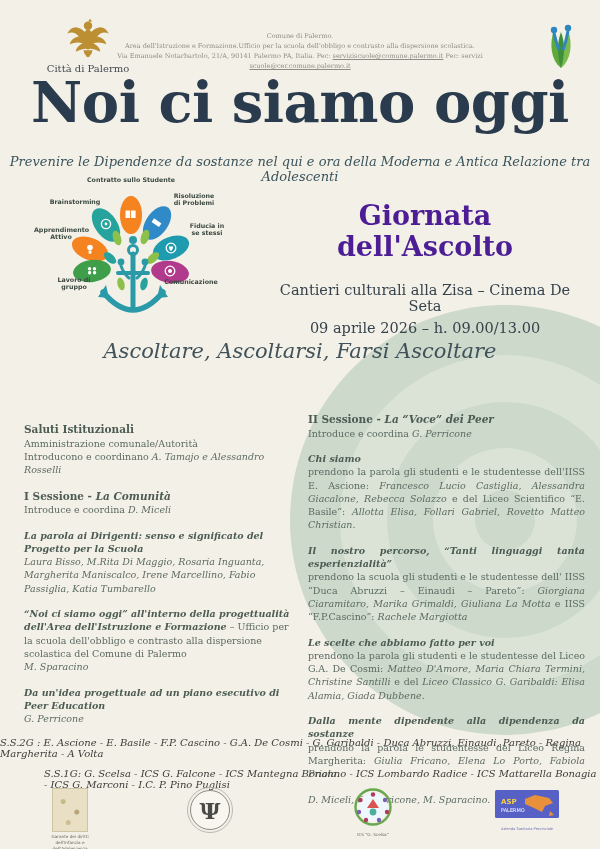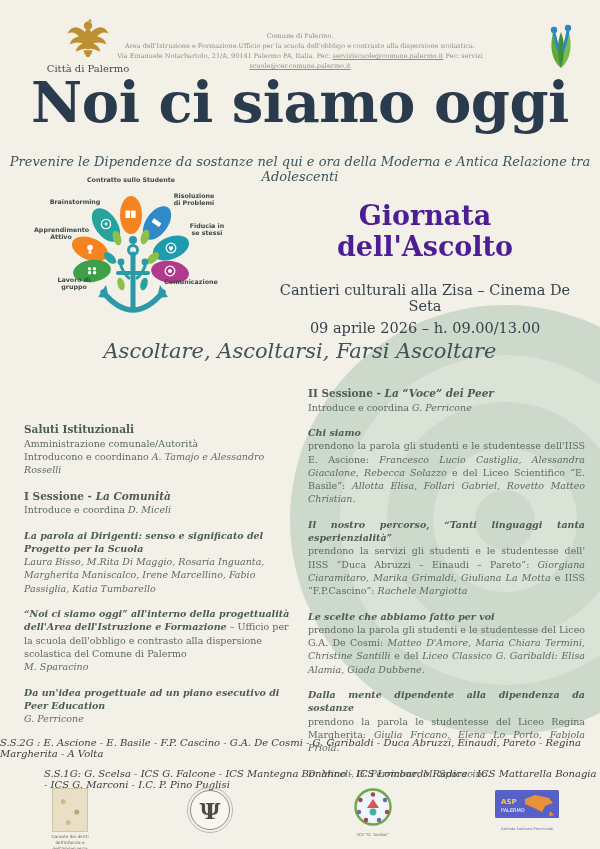--- a/index.html
+++ b/index.html
@@ -46,21 +46,21 @@
   .event{position:absolute;left:272px;top:200px;width:306px;text-align:center;}
   .event-name{font-size:27px;font-weight:700;color:#4c1d95;margin:0 0 20px 0;}
   .event-venue,.event-date{font-size:14.5px;color:#36434d;margin:0 0 6px 0;}
 
   .motto{position:absolute;left:0;top:339px;width:100%;text-align:center;
     font-style:italic;font-size:21px;color:#41525a;}
 
   
   .col{position:absolute;top:386px;font-size:9.5px;line-height:1.4;color:#5c6b62;}
   .col-left{left:24px;width:272px;margin-top:36px;}
-  .col-right{left:308px;width:277px;text-align:justify;}
+  .col-right{left:308px;width:277px;text-align:justify;margin-top:26px;}
   .sec{margin:0 0 12px 0;}
   .sec p{margin:0;}
   .sec-title{font-weight:700;color:#4c5c53;}
   .sec-title.big{font-size:10.5px;}
   .it{font-style:italic;}
   .names{font-style:italic;}
 
   
   .schools{position:absolute;left:0;top:737px;width:100%;text-align:left;
     font-style:italic;font-size:10px;color:#3b3b38;}
@@ -245,21 +245,21 @@
     <div class="sec">
       <p class="sec-title big"><span>II Sessione - </span><span class="it">La “Voce” dei Peer</span></p>
       <p><span>Introduce e coordina </span><span class="names">G. Perricone</span></p>
     </div>
     <div class="sec">
       <p class="sec-title it">Chi siamo</p>
       <p><span>prendono la parola gli studenti e le studentesse dell'IISS E. Ascione: </span><span class="names">Francesco Lucio Castiglia, Alessandra Giacalone, Rebecca Solazzo</span><span> e del Liceo Scientifico “E. Basile”: </span><span class="names">Allotta Elisa, Follari Gabriel, Rovetto Matteo Christian.</span></p>
     </div>
     <div class="sec">
       <p class="sec-title it">Il nostro percorso, “Tanti linguaggi tanta esperienzialità”</p>
-      <p><span>prendono la servizi gli studenti e le studentesse dell' IISS “Duca Abruzzi – Einaudi – Pareto”: </span><span class="names">Giorgiana Ciaramitaro, Marika Grimaldi, Giuliana La Motta</span><span> e IISS “F.P.Cascino”: </span><span class="names">Rachele Margiotta</span></p>
+      <p><span>prendono la scuola gli studenti e le studentesse dell' IISS “Duca Abruzzi – Einaudi – Pareto”: </span><span class="names">Giorgiana Ciaramitaro, Marika Grimaldi, Giuliana La Motta</span><span> e IISS “F.P.Cascino”: </span><span class="names">Rachele Margiotta</span></p>
     </div>
     <div class="sec">
       <p class="sec-title it">Le scelte che abbiamo fatto per voi</p>
       <p><span>prendono la parola gli studenti e le studentesse del Liceo G.A. De Cosmi: </span><span class="names">Matteo D'Amore, Maria Chiara Termini, Christine Santilli</span><span> e del </span><span class="names">Liceo Classico G. Garibaldi: Elisa Alamia, Giada Dubbene.</span></p>
     </div>
     <div class="sec">
       <p class="sec-title it">Dalla mente dipendente alla dipendenza da sostanze</p>
       <p><span>prendono la parola le studentesse del Liceo Regina Margherita: </span><span class="names">Giulia Fricano, Elena Lo Porto, Fabiola Priola.</span></p>
     </div>
     <div class="sec">

